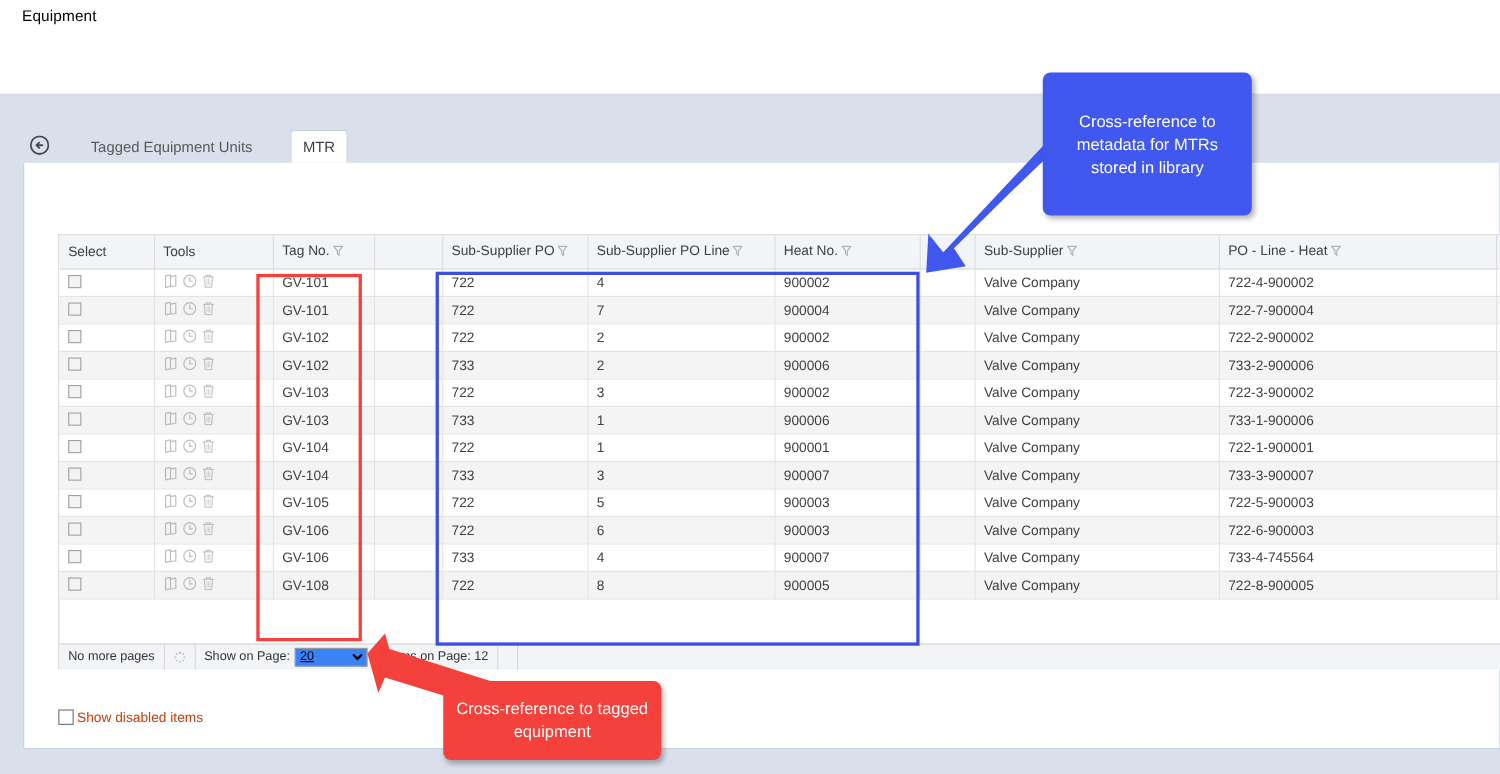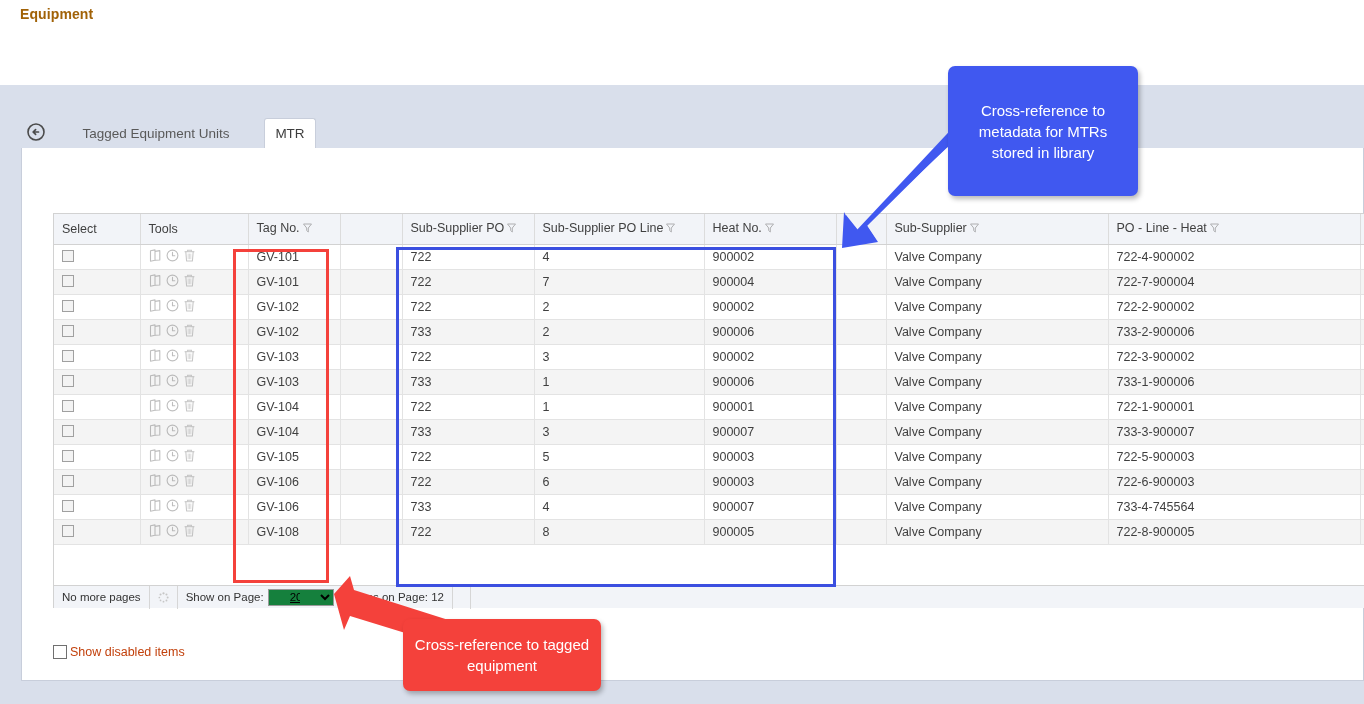--- a/index.html
+++ b/index.html
@@ -8,21 +8,21 @@
     width: 1364px; height: 704px;
     background: #ffffff;
     font-family: "Liberation Sans", sans-serif;
     overflow: hidden;
   }
 
   
   #page-header { position: absolute; left: 0; top: 0; width: 1364px; height: 85px; background:#ffffff; }
   #breadcrumb {
     position:absolute; left:20px; top:6px;
-    font-size:14px; font-weight:bold; color:#a16207; letter-spacing:.1px;
+    font-size:14px; font-weight:normal; color:#000000; letter-spacing:.1px;
   }
   #page-title {
     position:absolute; left:20px; top:26px;
     font-size:25px; font-weight:bold; color:#1f4e79; letter-spacing:-.2px;
   }
 
   
   #shell {
     position:absolute; left:0; top:85px; width:1364px; height:619px;
     background:#d9dfeb;
@@ -86,21 +86,21 @@
 
   
   #grid-footer {
     height:23px; background:#f2f4f8; border-top:1px solid #d2d2d2;
     display:flex; align-items:flex-start; font-size:11.5px; color:#333;margin-top:40px;
   }
   .ft-cell { padding:0 8px; height:23px; display:flex; align-items:center; border-right:1px solid #d6d6d6; }
   #ft-refresh { width:28px; justify-content:center; cursor:pointer; }
   #page-size-select {
     font-size:11.5px; font-family:"Liberation Sans", sans-serif;
-    height:17px; width:66px; margin-left:4px; border:1px solid #9a9a9a; background:#15803d; padding:0 17px;text-decoration:underline;
+    height:17px; width:66px; margin-left:4px; border:1px solid #9a9a9a; background:#3b82f6; padding:0 0;text-decoration:underline;
   }
 
   
   #show-disabled-row {
     position:absolute; left:31px; top:497px; display:flex; align-items:center; gap:3px;
   }
   #show-disabled-box { width:14px; height:14px; border:1px solid #707070; background:#fff; cursor:pointer; }
   #show-disabled-label { font-size:12.5px; color:#c2410c; }
 
   

